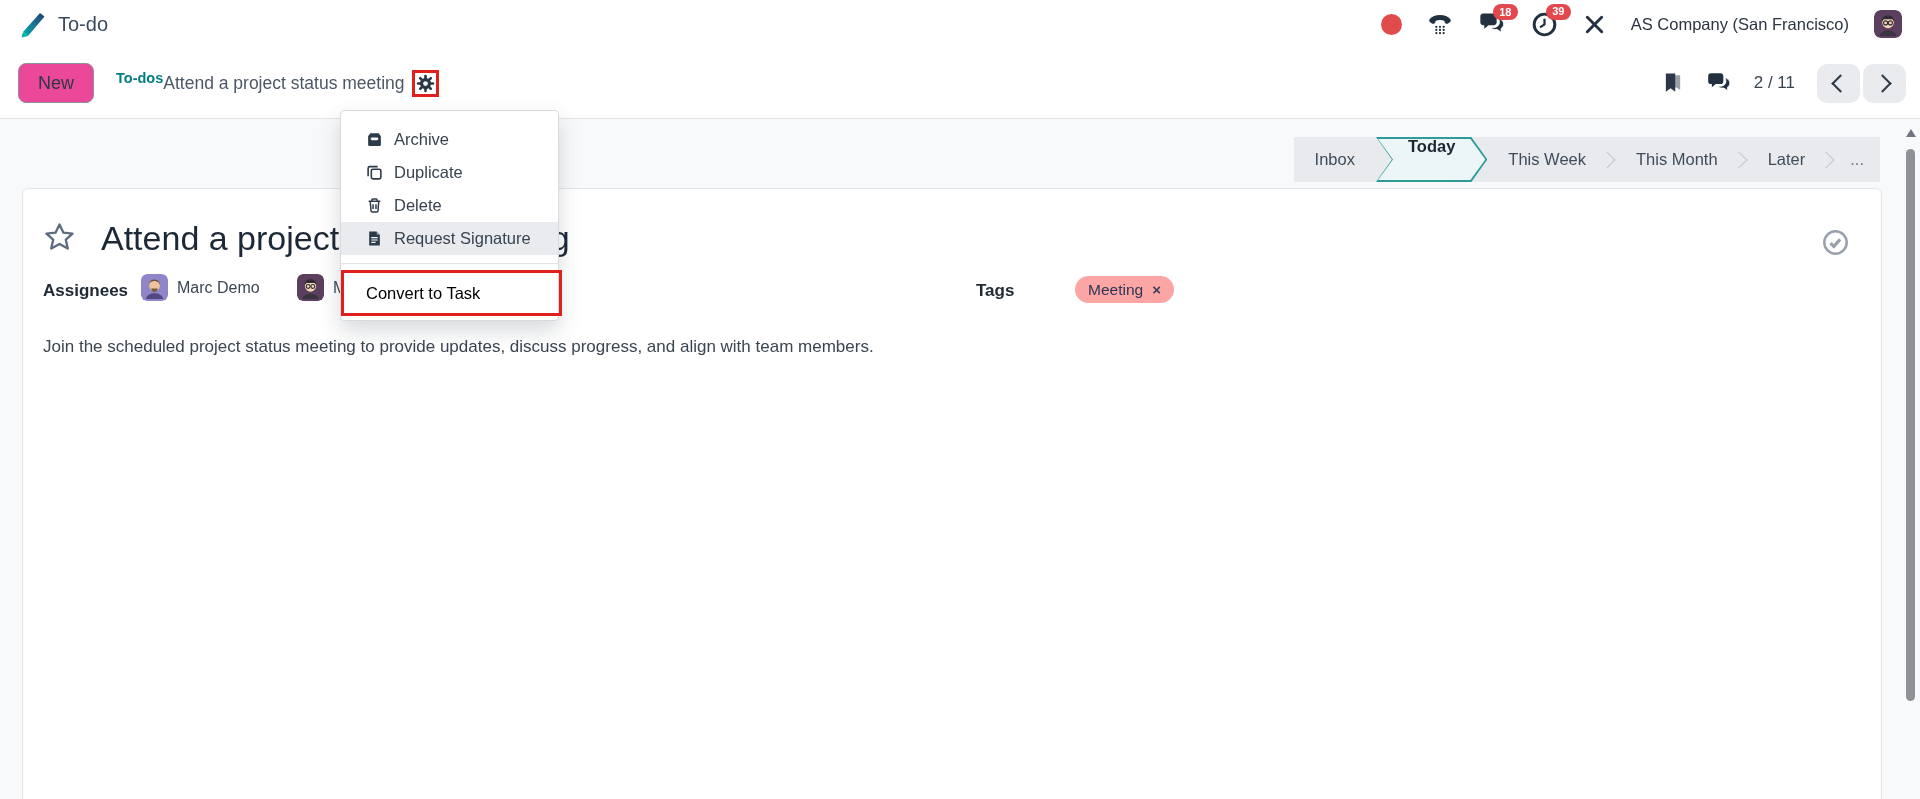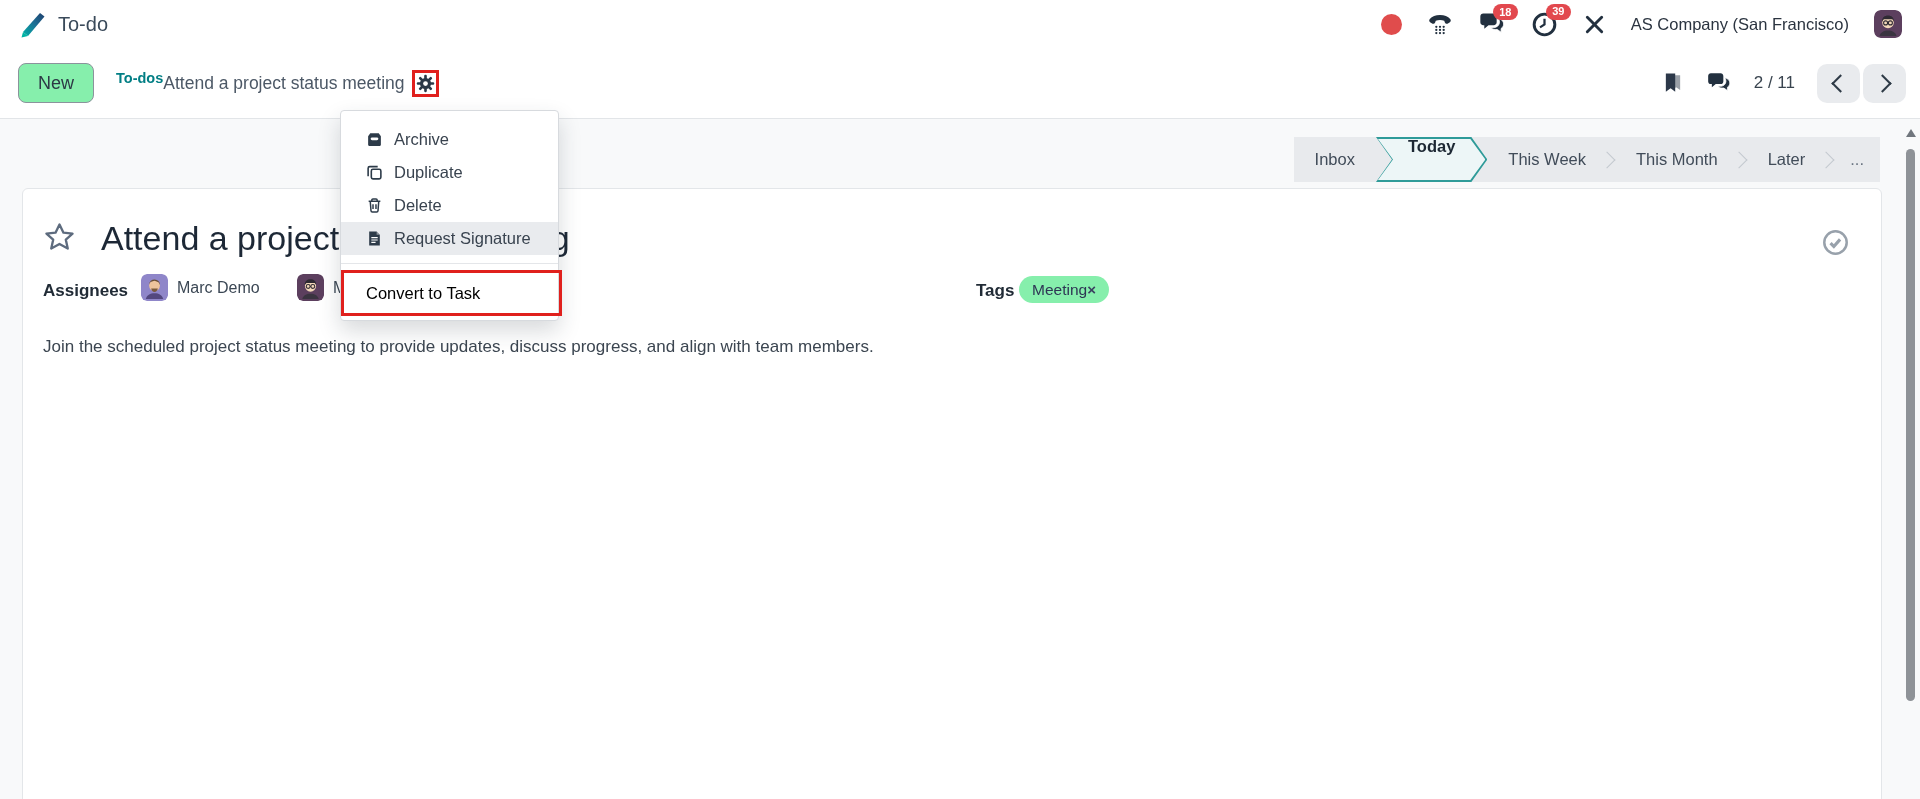--- a/index.html
+++ b/index.html
@@ -13,21 +13,21 @@
   .systray{position:absolute;right:18px;top:0;height:48px;display:flex;align-items:center;gap:25px;}
   .tray-ico{position:relative;display:flex;align-items:center;cursor:pointer;}
   .record-dot{width:21px;height:21px;border-radius:50%;background:#e04c4c;}
   .badge{position:absolute;top:-7px;left:15px;background:#e2484e;color:#fff;font-size:11px;font-weight:700;
     padding:2.5px 6.5px;border-radius:10px;line-height:1;}
   .company{font-size:16.5px;color:#2b3440;cursor:pointer;}
   .avatar{width:28px;height:28px;border-radius:7px;overflow:hidden;flex:none;cursor:pointer;}
 
   
   .cpanel{position:absolute;top:48px;left:0;right:0;height:70px;display:flex;align-items:center;padding:0 18px;box-sizing:border-box;background:#fff;}
-  .new-btn{height:40px;padding:0 19px;border:1px solid #8b939c;border-radius:8px;background:#86efac;
+  .new-btn{height:40px;padding:0 19px;border:1px solid #8b939c;border-radius:8px;background:#ec4899;
     font-size:18px;font-weight:500;color:#2c3845;font-family:inherit;cursor:pointer;}
   .bc{margin-left:22px;display:flex;justify-content:center;line-height:1.2;}
   .bc-parent{font-size:14.5px;color:#017e84;font-weight:600;cursor:pointer;}
   .bc-row{display:flex;align-items:center;gap:7px;}
   .bc-current{font-size:17.5px;color:#4c5866;}
   .gear-box{border:3px solid #e0201d;display:inline-flex;padding:1px;}
   .gear-btn{display:flex;cursor:pointer;}
   .cp-right{position:absolute;right:14px;top:0;height:70px;display:flex;align-items:center;gap:22px;}
   .pager-val{font-size:17px;color:#39444f;}
   .pager-btns{display:flex;gap:3px;}
@@ -61,22 +61,22 @@
   .task-title{position:absolute;left:78px;top:30px;font-size:34px;color:#1d2836;white-space:nowrap;}
   .done-btn{position:absolute;right:32px;top:40px;cursor:pointer;}
   .flabel{font-size:17px;font-weight:700;color:#212b36;}
   .assignees-label{position:absolute;left:20px;top:92px;}
   .chip{display:flex;align-items:center;gap:9px;cursor:pointer;}
   .chip .avatar{width:27px;height:27px;border-radius:6px;}
   .chip-name{font-size:16px;color:#3b4754;}
   .chip1{position:absolute;left:118px;top:85px;}
   .chip2{position:absolute;left:274px;top:85px;}
   .tags-label{position:absolute;left:953px;top:92px;}
-  .tag{position:absolute;left:996px;top:87px;background:#86efac;border-radius:999px;padding:4.5px 13px;
-    display:flex;align-items:center;cursor:pointer;}
+  .tag{position:absolute;left:1052px;top:87px;background:#fca5a5;border-radius:999px;padding:4.5px 13px;
+    display:flex;align-items:center;gap:9px;cursor:pointer;}
   .tag-label{font-size:15.5px;color:#2e3554;font-weight:500;}
   .tag-x{font-size:15px;color:#3a4160;font-weight:700;cursor:pointer;line-height:1;}
   .desc{position:absolute;left:20px;top:148px;font-size:17px;color:#3c4651;width:1300px;}
 
   
   .menu{position:absolute;left:340px;top:110px;width:219px;z-index:60;background:#fff;
     border:1px solid #d7dade;border-radius:4px;box-shadow:0 10px 22px rgba(40,50,60,.18);
     padding:12px 0 8px;box-sizing:border-box;}
   .mi{height:33px;display:flex;align-items:center;gap:11px;padding:0 14px 0 25px;font-size:16.5px;color:#39434f;cursor:pointer;}
   .mi svg{width:17px;height:17px;color:#2d3b49;flex:none;}

